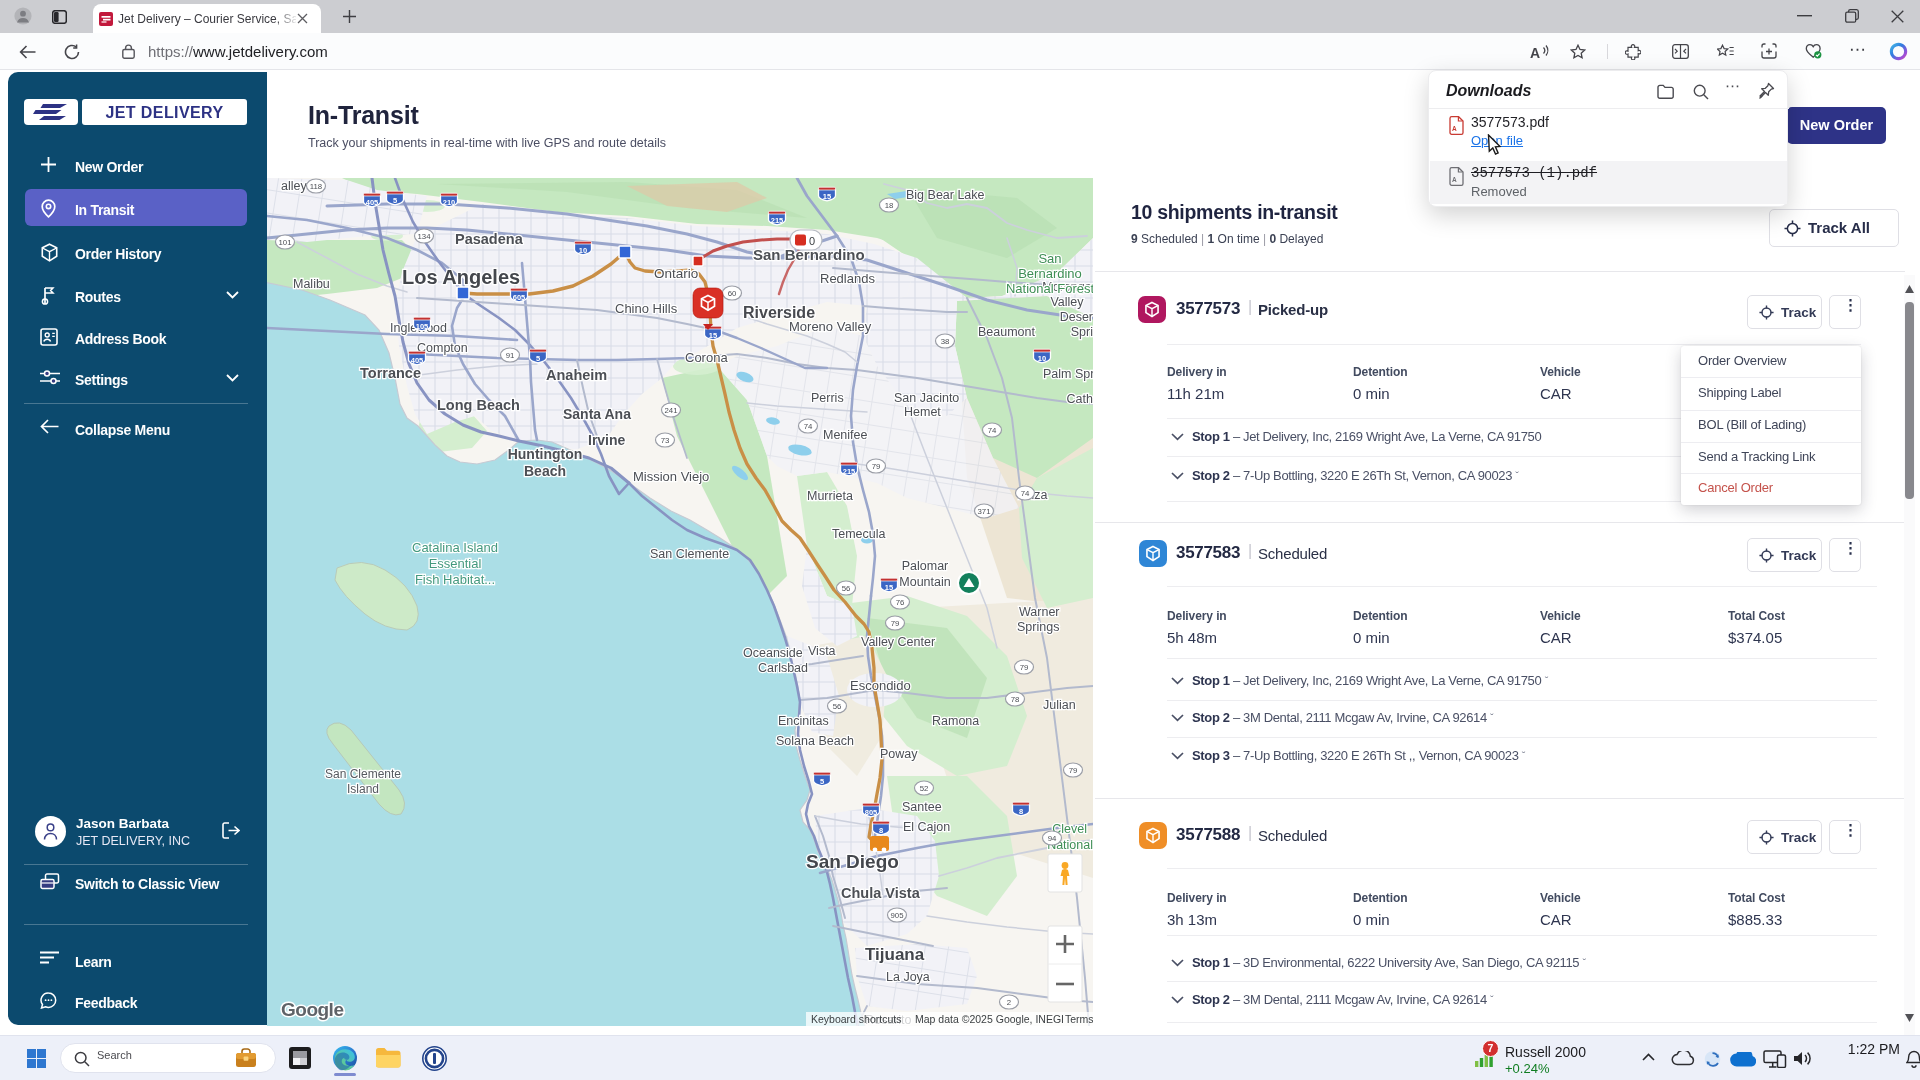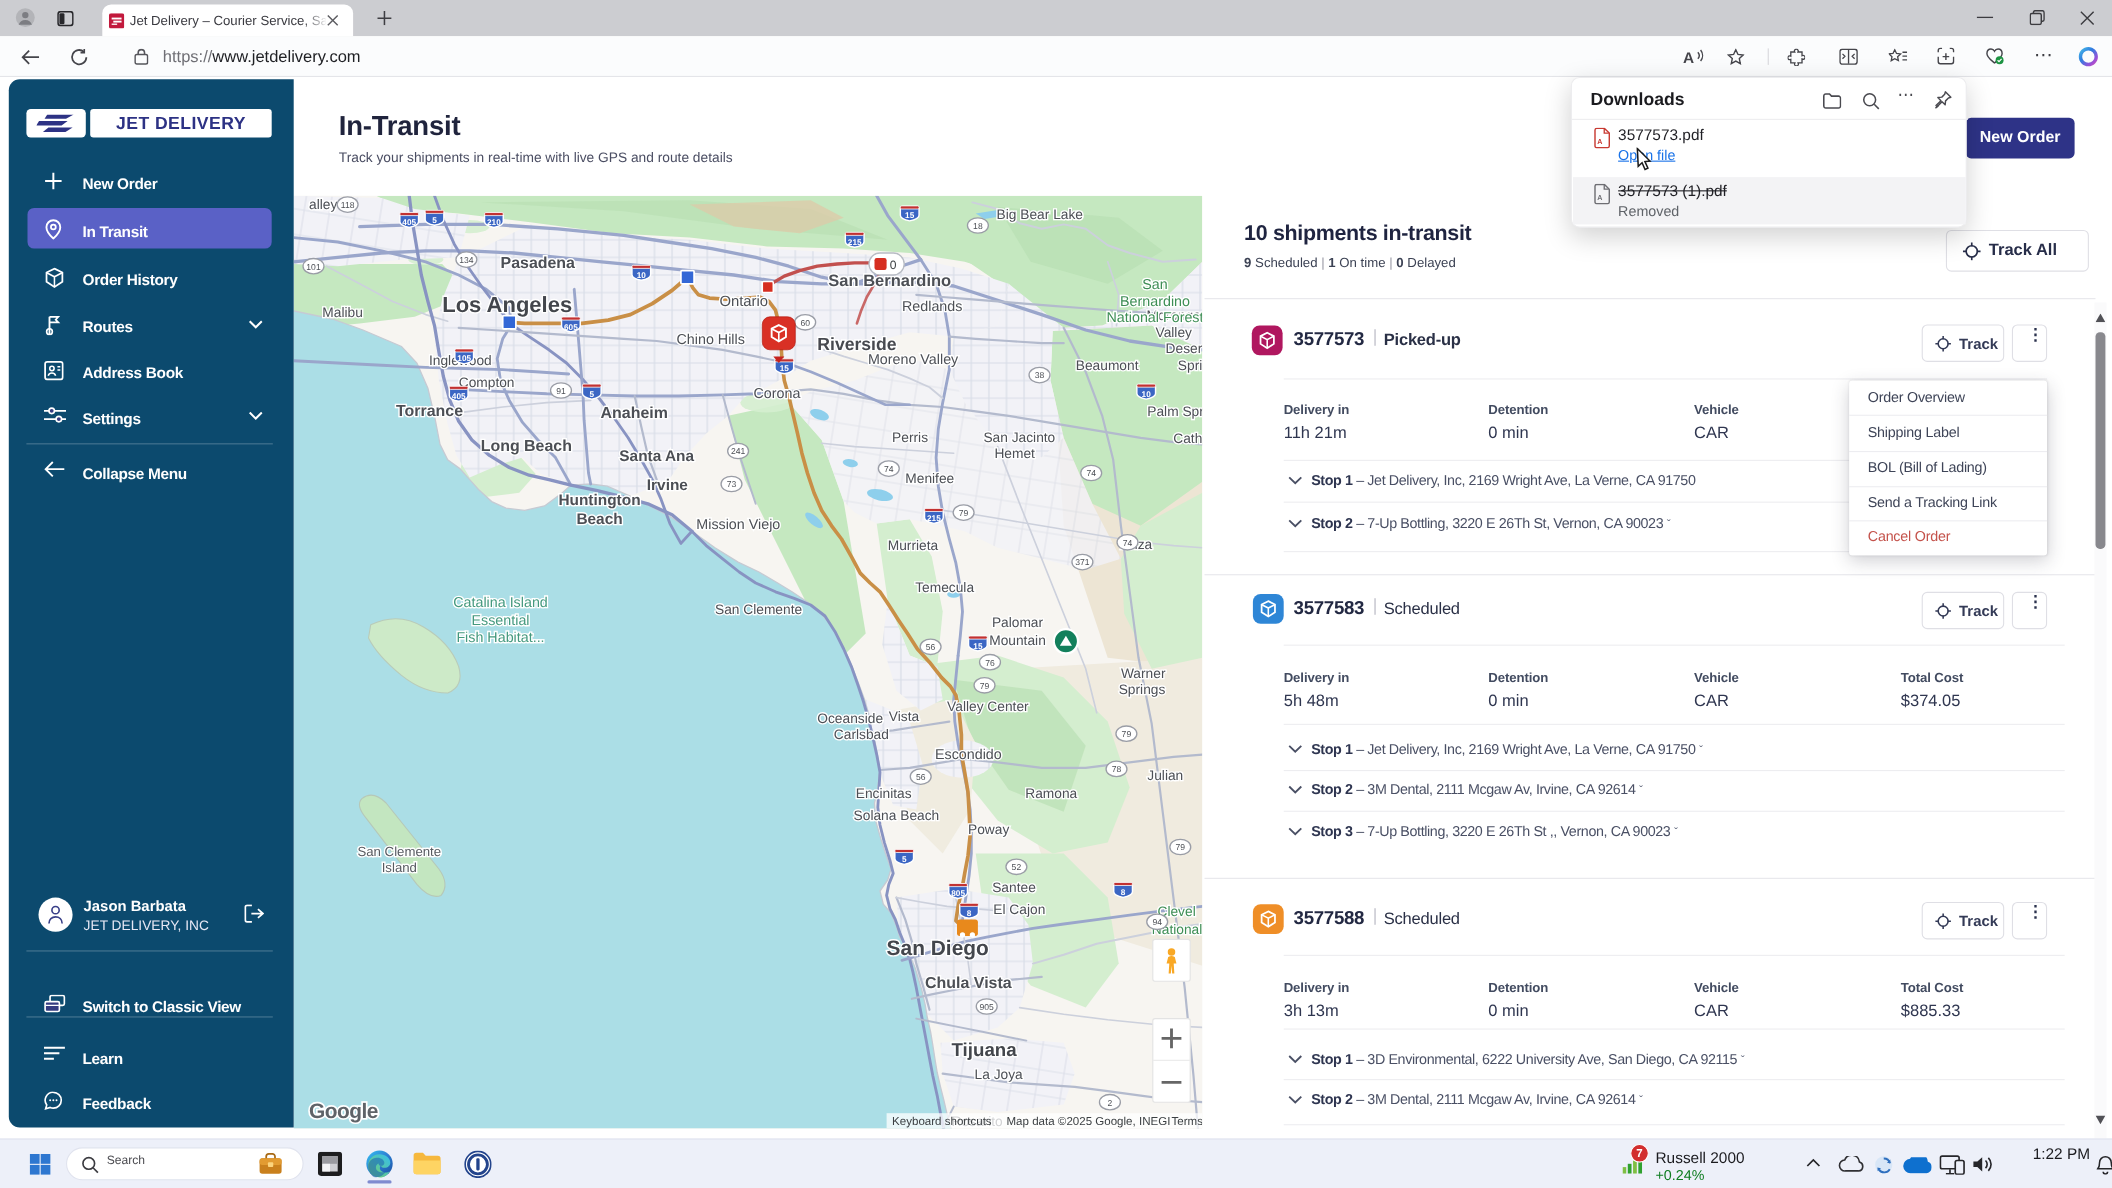--- a/index.html
+++ b/index.html
@@ -44,21 +44,21 @@
 .vchev { position:absolute; }
 
 #menu { position:absolute; left:586px; top:276px; width:180px; height:159px; background:#fff; box-shadow:0 5px 16px rgba(40,40,60,0.22), 0 0 2px rgba(40,40,60,0.12); border-radius:3px; }
 #menu .mi { position:absolute; left:17px; font-size:13px; letter-spacing:-0.2px; color:#3f4558; }
 #menu .mdiv { position:absolute; left:0; width:180px; height:1px; background:#ededf1; }
 
 #sbtrack { position:absolute; left:1904px; top:205px; width:11px; height:830px; background:#fafafb; }
 #sbthumb { position:absolute; left:1905px; top:232px; width:9px; height:197px; background:#88888d; border-radius:4px; }
 
 #dlpop { position:absolute; left:1428px; top:70px; z-index:6; width:360px; height:137px; background:#fff; border:1px solid #ececee; border-radius:8px; box-shadow:0 8px 24px rgba(0,0,0,0.18); }
-#dlpop .hdr { position:absolute; left:17px; top:11px; font-size:16px; font-weight:bold; color:#1b1b1f; }
+#dlpop .hdr { position:absolute; left:17px; top:11px; font-size:16px; font-weight:bold; color:#1b1b1f;font-style:italic; }
 #dlrow2 { position:absolute; left:1px; top:90px; width:357px; height:43px; background:#f3f3f5; }
 
 #taskbar { position:absolute; left:0; top:1035px; width:1920px; height:45px; background:#edf0f9; border-top:1px solid #e0e3ee; }
 #searchpill { position:absolute; left:60px; top:7px; width:216px; height:30px; background:#fff; border:1px solid #e0e3ee; border-radius:15px; }
 .ttxt { position:absolute; font-size:14px; color:#1b1b1f; }
 </style>
 </head>
 <body>
 
 <div id="tabbar">
@@ -648,21 +648,21 @@
     <svg class="abs" style="left:34px;top:750px" width="17" height="19" viewBox="0 0 17 19">
         <circle cx="8.5" cy="5.4" r="3.3" fill="none" stroke="#3a4089" stroke-width="1.5"></circle>
         <path d="M2.5 17.5c0-3.7 2.7-6 6-6s6 2.3 6 6" fill="none" stroke="#3a4089" stroke-width="1.5"></path>
       </svg>
     <div class="abs" style="left:68px;top:744px;font-size:13.5px;font-weight:bold;color:#fff;">Jason Barbata</div>
     <div class="abs" style="left:68px;top:762px;font-size:12.5px;color:#e7e8f5;">JET DELIVERY, INC</div>
     <svg class="abs" style="left:214px;top:750px" width="18" height="17" viewBox="0 0 18 17">
         <path d="M7 1H2.6A1.6 1.6 0 0 0 1 2.6v11.8A1.6 1.6 0 0 0 2.6 16H7M12.5 4.5L17 8.5l-4.5 4M6.5 8.5H17" fill="none" stroke="#fff" stroke-width="1.6"></path>
       </svg>
     <div class="sdivider" style="top:792px;"></div>
-    <div class="navitem" style="top:832px;font-size:14px;">
+    <div class="navitem" style="top:801px;font-size:14px;">
       <svg width="20" height="18" viewBox="0 0 20 18">
           <rect x="5.5" y="1" width="13" height="9" rx="1.4" fill="none" stroke="#fff" stroke-width="1.5"></rect>
           <rect x="1" y="6.5" width="13" height="9" rx="1.4" fill="#353b80" stroke="#fff" stroke-width="1.5"></rect>
           <path d="M1.6 10h12" stroke="#fff" stroke-width="1.2"></path>
         </svg>
       <span class="txt">Switch to Classic View</span>
     </div>
     <div class="sdivider" style="top:852px;"></div>
     <div class="navitem" style="top:879px;">
       <svg width="20" height="15" viewBox="0 0 20 15">
@@ -866,21 +866,21 @@
   <svg class="abs" style="left:58px;top:63px" width="17" height="24" viewBox="0 0 17 24">
       <path d="M1.5 1l11.5 11.4-4.6.5 2.7 6-2.6 1.2-2.7-6.1-3.5 3.2z" fill="#fff" stroke="#1b1b1b" stroke-width="1.4"></path>
     </svg>
 
   <div id="dlrow2"></div>
   <svg class="abs" style="left:20px;top:96px" width="15" height="19" viewBox="0 0 15 19">
       <path d="M1 2.2A1.6 1.6 0 0 1 2.6 0.7h7L14 5v11.7a1.6 1.6 0 0 1-1.6 1.6H2.6A1.6 1.6 0 0 1 1 16.7z" fill="none" stroke="#6e6e73" stroke-width="1.3"></path>
       <path d="M9.4 0.9V5h4.2" fill="none" stroke="#6e6e73" stroke-width="1.2"></path>
       <text x="3" y="14.5" font-size="6.5" fill="#6e6e73" font-weight="bold" font-family="Liberation Sans">A</text>
     </svg>
-  <div class="abs" style="left:42px;top:94px;font-size:14px;color:#1f1f24;text-decoration:line-through;">3577573 (1).pdf</div>
+  <div class="abs" style="left:42px;top:94px;font-size:14px;color:#1f1f24;text-decoration:line-through;font-family:Liberation Mono, monospace;">3577573 (1).pdf</div>
   <div class="abs" style="left:42px;top:113px;font-size:13px;color:#5f6368;">Removed</div>
 </div>
 
 <div id="taskbar">
 
   <svg class="abs" style="left:27px;top:13px" width="19" height="19" viewBox="0 0 19 19">
       <rect x="0" y="0" width="9" height="9" fill="#2e77d0"></rect>
       <rect x="10" y="0" width="9" height="9" fill="#2e77d0"></rect>
       <rect x="0" y="10" width="9" height="9" fill="#2e77d0"></rect>
       <rect x="10" y="10" width="9" height="9" fill="#2e77d0"></rect>

